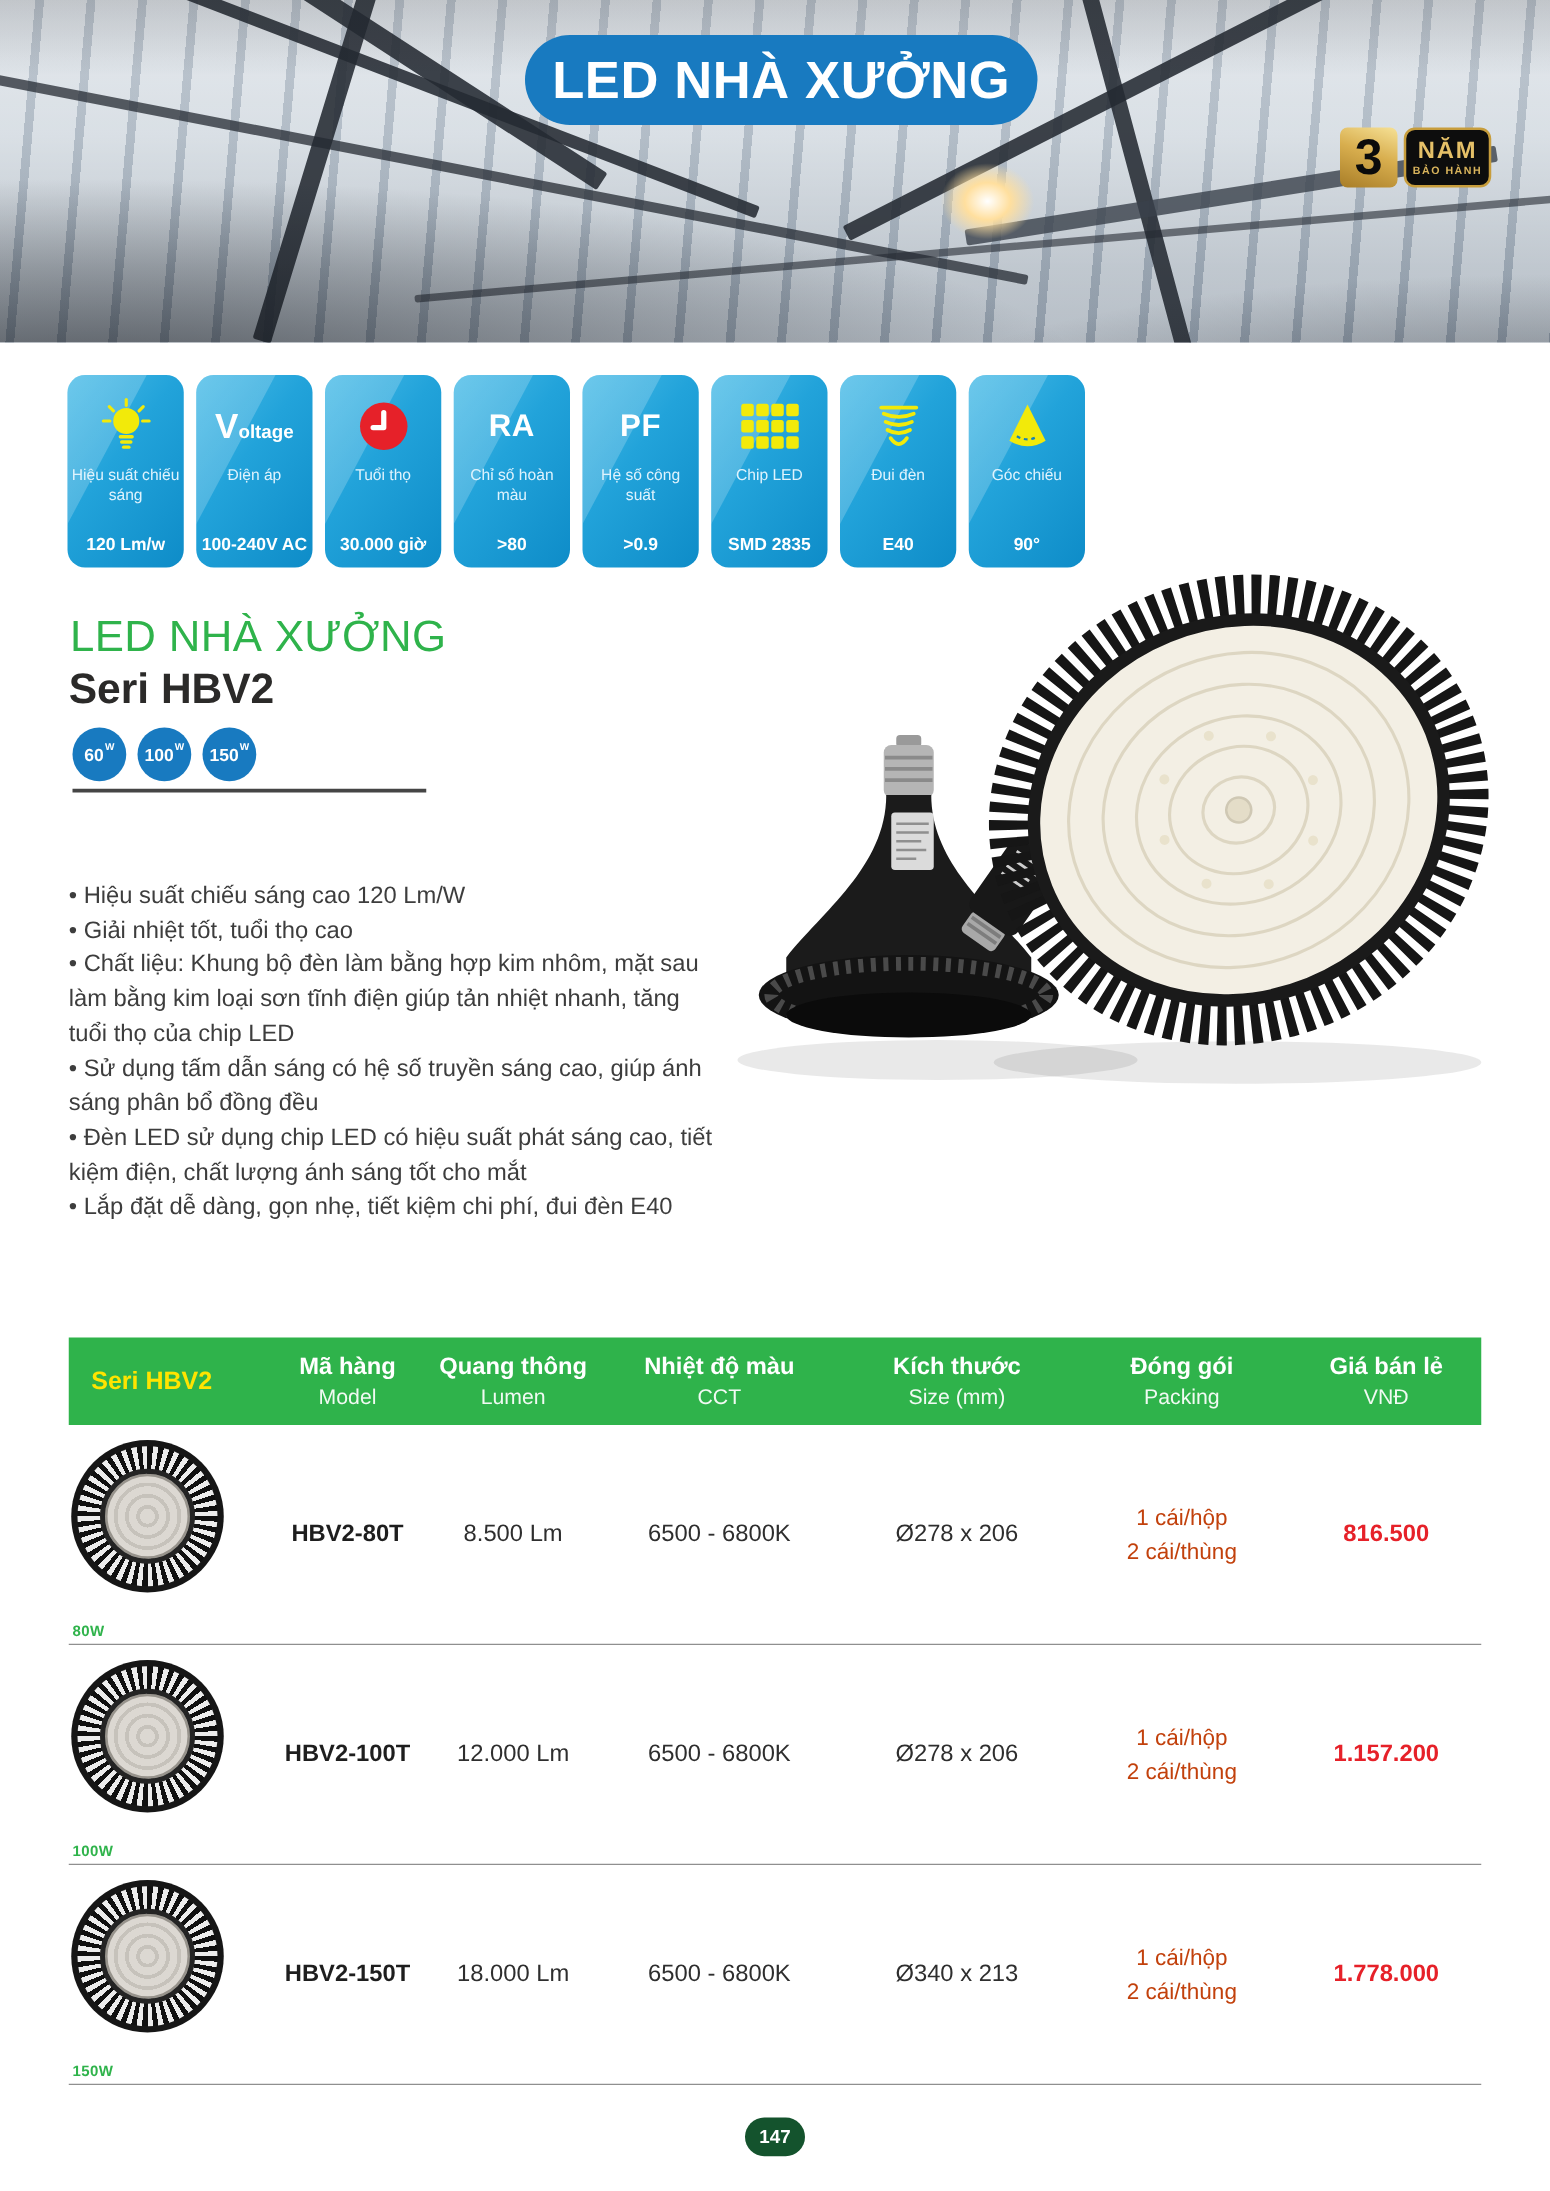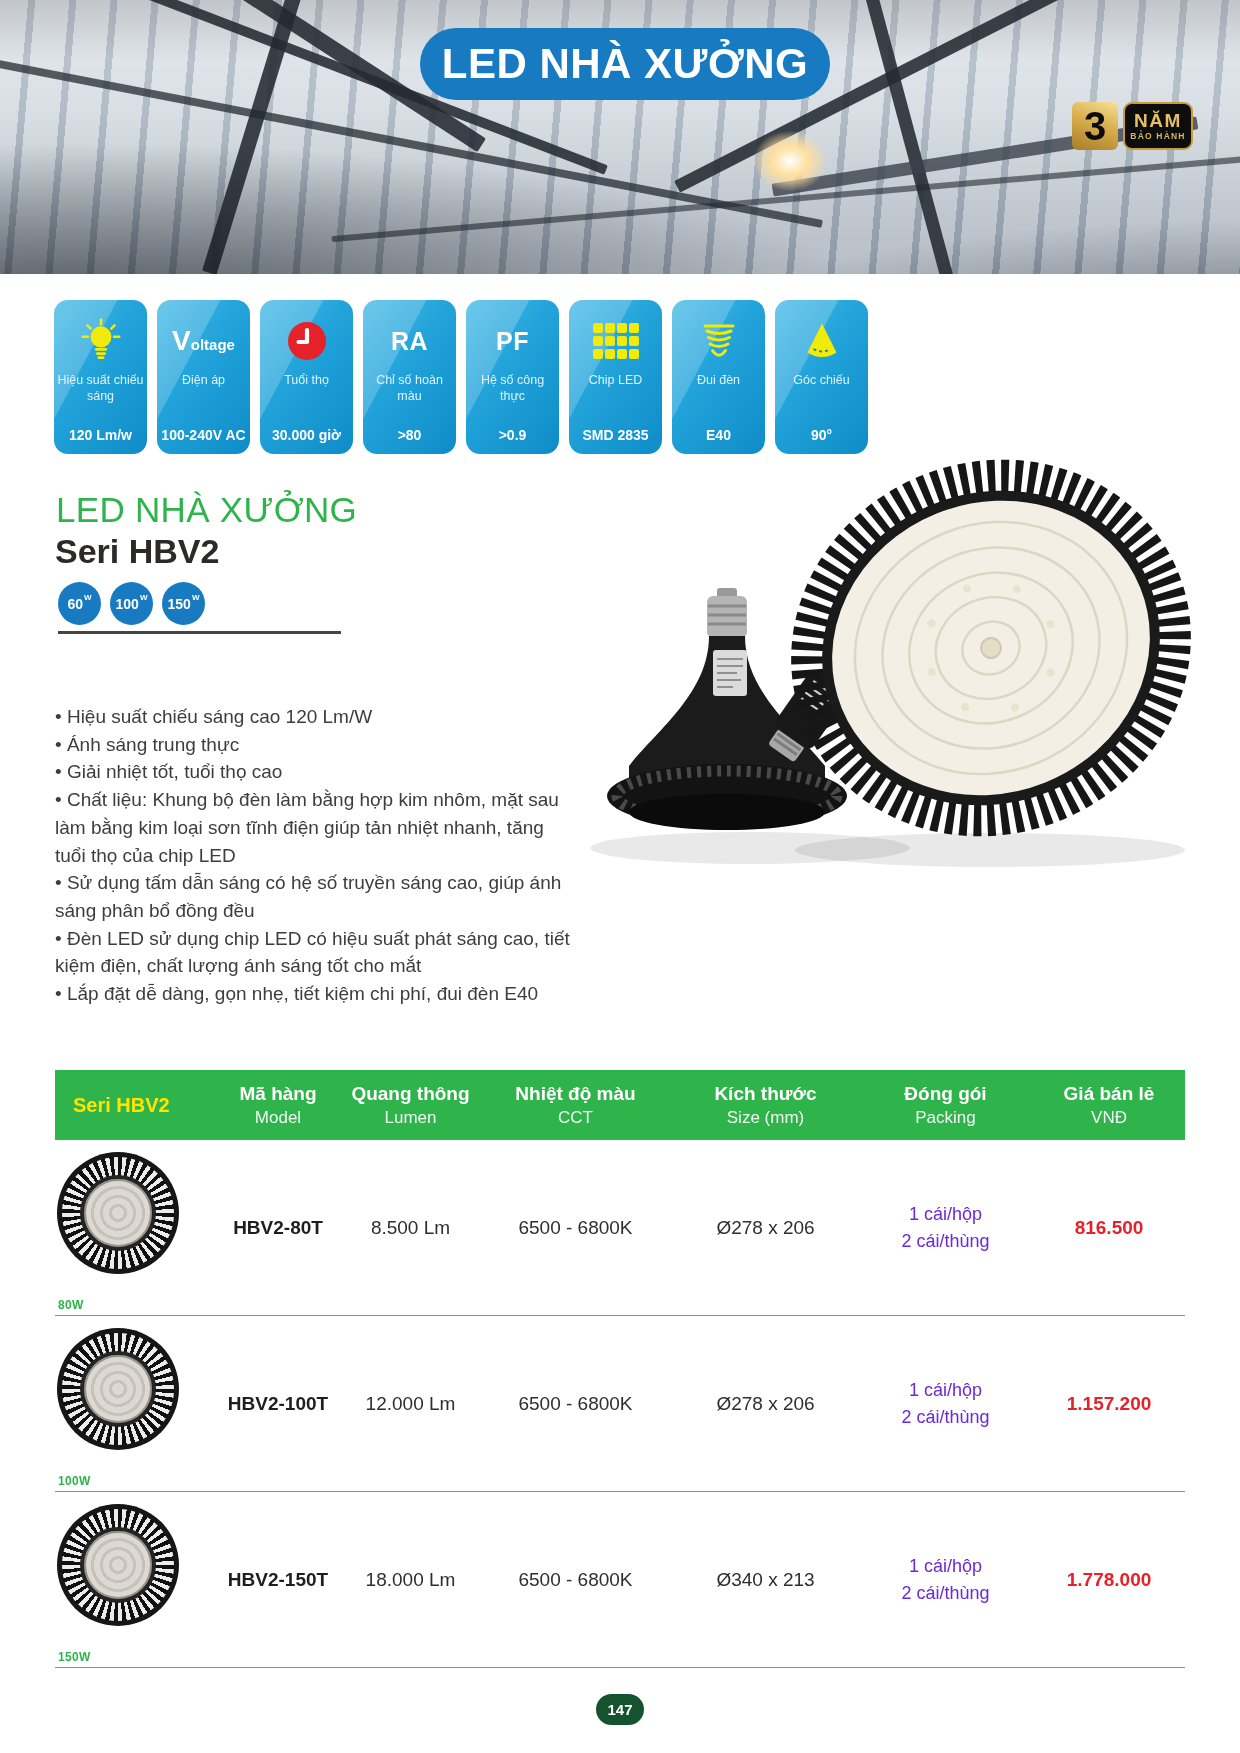--- a/index.html
+++ b/index.html
@@ -86,21 +86,21 @@
   .photo-cell { position:relative; height:100%; }
   .thumb { position:absolute; left:2px; top:12px; width:122px; height:122px; border-radius:50%; background:#161616; }
   .thumb::before { content:""; position:absolute; inset:5px; border-radius:50%;
                    background:repeating-conic-gradient(#101010 0deg 4.5deg, #ececec 4.5deg 9deg); }
   .thumb::after  { content:""; position:absolute; inset:23px; border-radius:50%;
                    background:repeating-radial-gradient(circle at 50% 50%, #dcd8d2 0 6px, #c6c2bb 6px 9px);
                    border:4px solid #242424; box-shadow:inset 0 0 0 2px #97938c; }
   .watt-label { position:absolute; left:3px; bottom:3px; color:#2fb34b; font-weight:bold; font-size:12px; letter-spacing:.3px; }
   .model { font-weight:bold; font-size:19px; color:#1e1e1e; }
   .cell  { font-size:19px; color:#2e2e2e; }
-  .packing { font-size:18px; line-height:27px; color:#6d28d9; }
+  .packing { font-size:18px; line-height:27px; color:#c2410c; }
   .price { font-weight:bold; font-size:19px; color:#e62129; }
 
   
   .page-pill { position:absolute; left:50%; top:1694px; transform:translateX(-50%);
                width:48px; height:31px; border-radius:16px; background:#14532d; color:#fff;
                font-weight:bold; font-size:15px; display:flex; align-items:center; justify-content:center; }
 </style>
 </head>
 <body>
 
@@ -183,21 +183,21 @@
       </div>
       <div class="spec-label">Chỉ số hoàn màu</div>
       <div class="spec-value">&gt;80</div>
     </div>
 
     <div class="spec-card">
       <div class="sheen"></div>
       <div class="spec-icon">
         <div class="icon-text">PF</div>
       </div>
-      <div class="spec-label">Hệ số công thực</div>
+      <div class="spec-label">Hệ số công suất</div>
       <div class="spec-value">&gt;0.9</div>
     </div>
 
     <div class="spec-card">
       <div class="sheen"></div>
       <div class="spec-icon">
         <svg width="48" height="38" viewBox="0 0 48 38">
           <g fill="#f2ea0a">
             <rect x="1" y="1" width="10" height="10" rx="2"></rect>
               <rect x="13" y="1" width="10" height="10" rx="2"></rect>
@@ -260,21 +260,20 @@
     </div>
     <div class="wbadge">
       <span class="wb-num">150</span>
         <span class="wb-unit">W</span>
     </div>
   </div>
   <div class="title-rule"></div>
 
   <div class="features">
     <div>• Hiệu suất chiếu sáng cao 120 Lm/W</div>
-    <div>• Ánh sáng trung thực</div>
     <div>• Giải nhiệt tốt, tuổi thọ cao</div>
     <div>• Chất liệu: Khung bộ đèn làm bằng hợp kim nhôm, mặt sau làm bằng kim loại sơn tĩnh điện giúp tản nhiệt nhanh, tăng tuổi thọ của chip LED</div>
     <div>• Sử dụng tấm dẫn sáng có hệ số truyền sáng cao, giúp ánh sáng phân bổ đồng đều</div>
     <div>•  Đèn LED sử dụng chip LED có hiệu suất phát sáng cao, tiết kiệm điện, chất lượng ánh sáng tốt cho mắt</div>
     <div>•  Lắp đặt dễ dàng, gọn nhẹ, tiết kiệm chi phí, đui đèn E40</div>
   </div>
 
   <svg class="product-art" width="660" height="430" viewBox="0 0 660 430">
     <ellipse cx="205" cy="400" rx="160" ry="16" fill="rgba(40,40,40,0.10)"></ellipse>
     <ellipse cx="445" cy="402" rx="195" ry="17" fill="rgba(40,40,40,0.10)"></ellipse>

